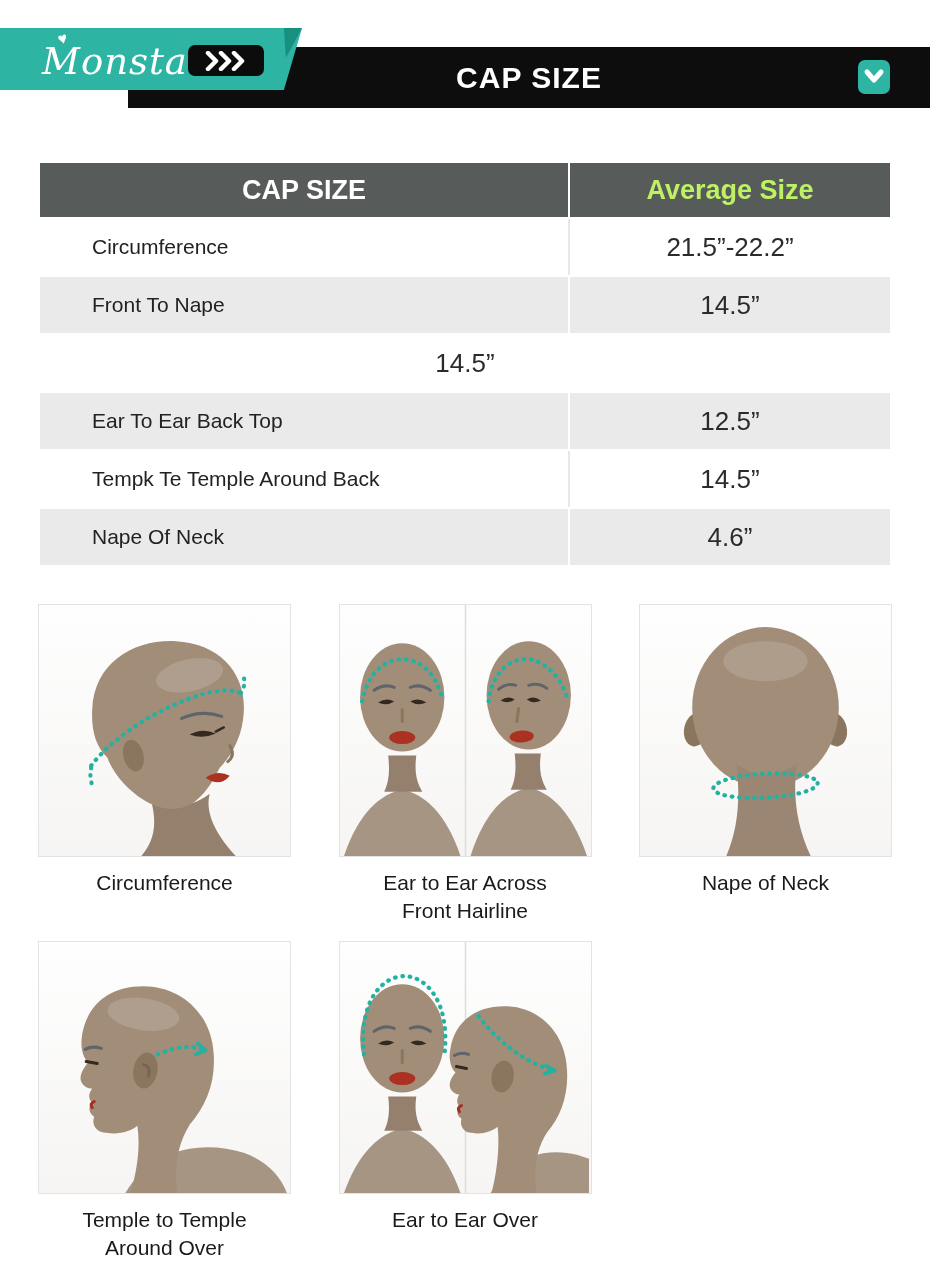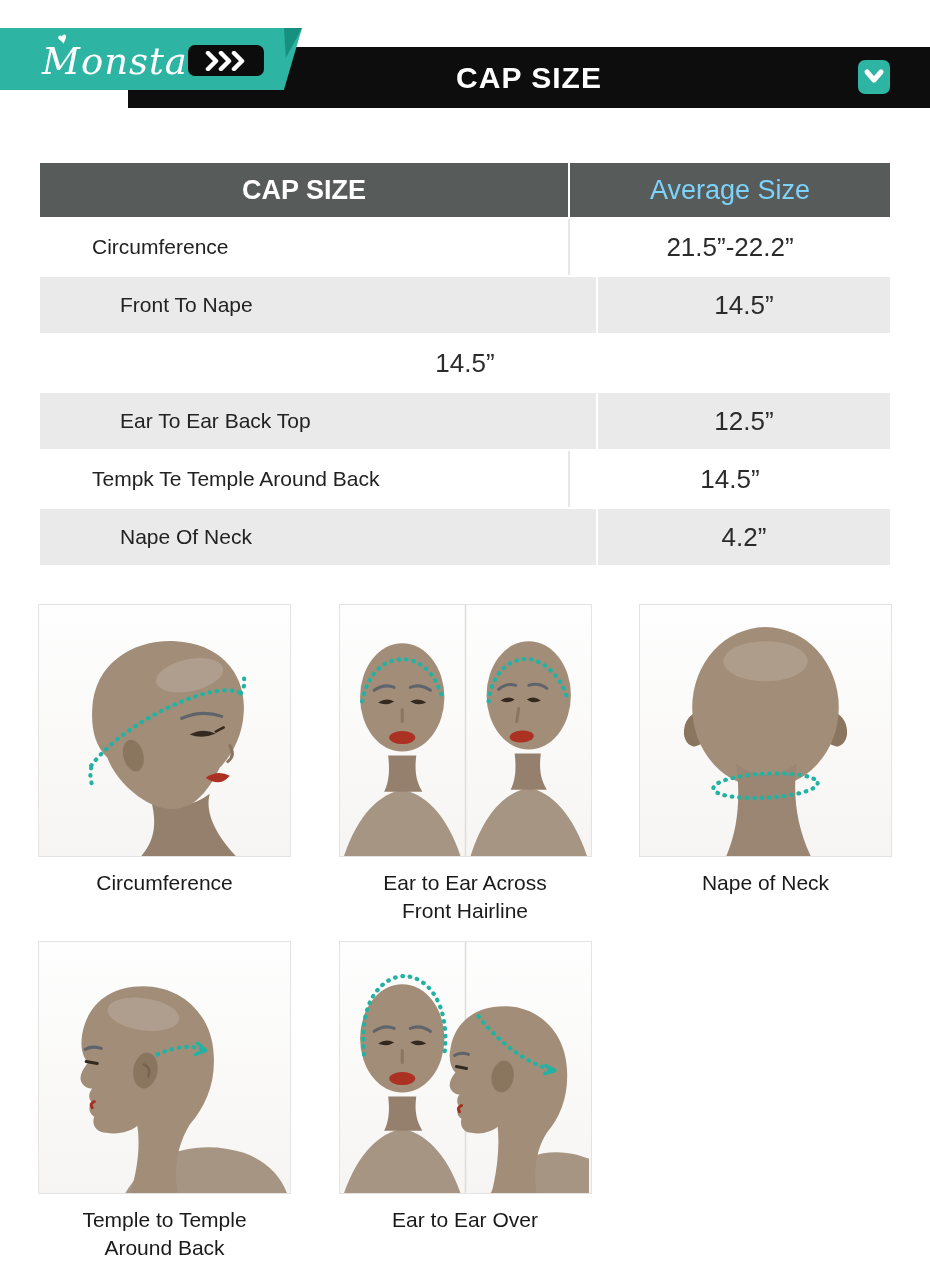--- a/index.html
+++ b/index.html
@@ -23,27 +23,27 @@
   .logo-text { position:absolute; left:42px; top:40px; color:#fff; font-size:37px;
                font-family:"DejaVu Serif", serif; font-style:italic; letter-spacing:1px; }
   .arrows-box { position:absolute; left:188px; top:45px; width:76px; height:31px; background:#0c0c0c;
                 border-radius:7px; display:flex; align-items:center; justify-content:center; }
 
   
   .size-table { position:absolute; left:40px; top:163px; width:850px; }
   .t-head { display:flex; height:56px; background:#575b59; border-bottom:2px solid #fff; }
   .t-head .cell-l { width:530px; border-right:2px solid #fff; display:flex; align-items:center;
                     justify-content:center; color:#fff; font-size:27px; font-weight:bold; }
-  .t-head .cell-r { flex:1; display:flex; align-items:center; justify-content:center; color:#7dd3fc;
-                    font-size:27px; font-weight:normal; }
+  .t-head .cell-r { flex:1; display:flex; align-items:center; justify-content:center; color:#bef264;
+                    font-size:27px; font-weight:bold; }
   .t-row { display:flex; height:58px; background:#fff; border-bottom:2px solid #fff; }
   .t-row.alt { background:#e9eae9; }
   .t-row .cell-l { width:530px; display:flex; align-items:center; padding-left:52px;
                    font-size:21px; color:#222; border-right:2px solid #e7e7e7; }
-  .t-row.alt .cell-l { border-right-color:#fff;margin-left:28px; }
+  .t-row.alt .cell-l { border-right-color:#fff; }
   .t-row .cell-r { flex:1; display:flex; align-items:center; justify-content:center;
                    font-size:26px; color:#2b2b2b; }
 
   
   .gallery { position:absolute; left:38px; top:604px; display:grid;
              grid-template-columns:repeat(3,253px); column-gap:47.5px; row-gap:16px; }
   .g-card { width:253px; height:253px; border:1px solid #e3e3e3;
             background:linear-gradient(180deg,#fefefe,#f6f5f3); }
   .g-card svg { display:block; width:100%; height:100%; }
   .g-cap { margin-top:12px; text-align:center; font-size:21px; line-height:28px; color:#1a1a1a; }
@@ -92,21 +92,21 @@
     <div class="t-row alt">
       <div class="cell-l">Ear To Ear Back Top</div>
       <div class="cell-r">12.5”</div>
     </div>
     <div class="t-row">
       <div class="cell-l">Tempk Te Temple Around Back</div>
       <div class="cell-r">14.5”</div>
     </div>
     <div class="t-row alt">
       <div class="cell-l">Nape Of Neck</div>
-      <div class="cell-r">4.2”</div>
+      <div class="cell-r">4.6”</div>
     </div>
   </div>
 
   <div class="gallery">
 
     <div class="g-cell">
       <div class="g-card">
         <svg viewBox="0 0 250 250">
           <path d="M112 196 C118 220 114 236 102 250 L196 250 C172 224 166 204 170 188 C152 202 130 203 112 196 Z" fill="#94806d"></path>
           <path d="M104 194 C88 184 74 168 68 152 C56 140 52 124 53 104 C55 56 96 34 136 36 C180 38 206 68 204 106 C203 130 192 150 180 162 C172 178 164 190 152 198 C136 207 118 203 104 194 Z" fill="#a28d79"></path>
@@ -188,21 +188,21 @@
           <path d="M62 106 Q53 103 46 107" stroke="#5f646b" stroke-width="3" fill="none" stroke-linecap="round"></path>
           <path d="M58 121 L47 119" stroke="#33291f" stroke-width="3" stroke-linecap="round"></path>
           <path d="M55 159 Q50 161 53 165" stroke="#a1301f" stroke-width="3" fill="none" stroke-linecap="round"></path>
           <ellipse cx="104" cy="72" rx="36" ry="16" fill="#ffffff" opacity="0.15" transform="rotate(8 104 72)"></ellipse>
           <path class="dot" d="M118 112 C136 104 152 102 166 108"></path>
           <path class="arrowtip" d="M166 108 l-8 -7 M166 108 l-10 4"></path>
         </svg>
       </div>
       <div class="g-cap">
         <div>Temple to Temple</div>
-        <div>Around Back</div>
+        <div>Around Over</div>
       </div>
     </div>
 
     <div class="g-cell">
       <div class="g-card">
         <svg viewBox="0 0 250 250">
           <line x1="125" y1="0" x2="125" y2="250" stroke="#e0ddd9" stroke-width="1.5"></line>
           <path d="M4 250 C18 210 40 190 62 186 C84 190 106 210 120 250 Z" fill="#a79584"></path>
           <path d="M48 154 C50 170 48 180 44 188 L82 188 C76 178 74 168 76 154 Z" fill="#94806d"></path>
           <ellipse cx="62" cy="96" rx="42" ry="54" fill="#a28d79"></ellipse>

